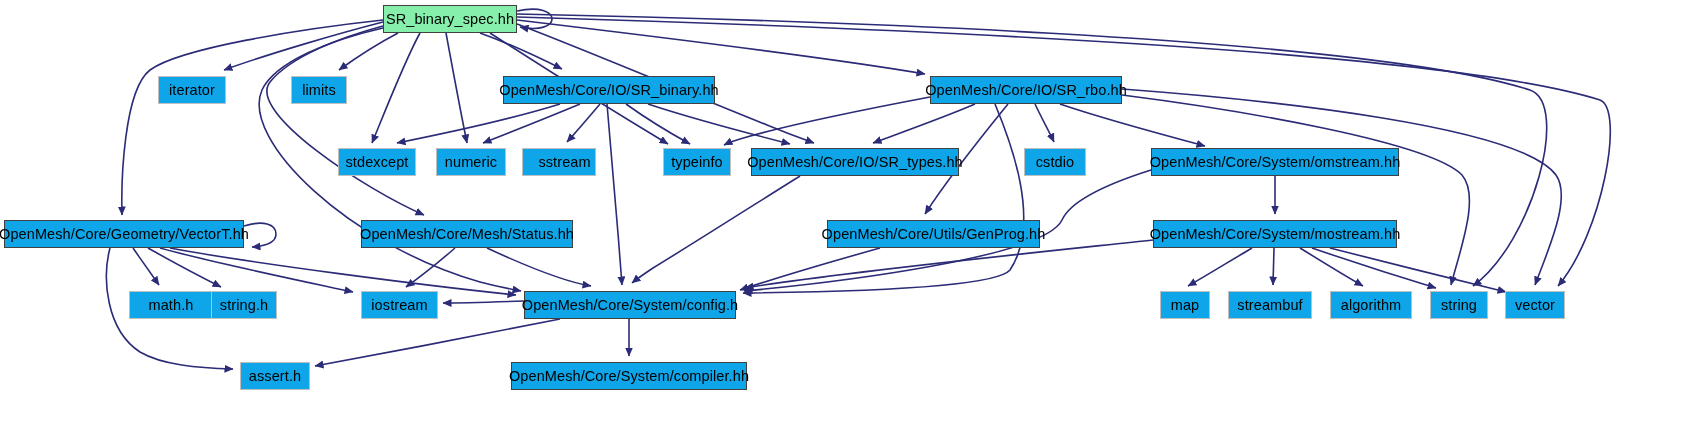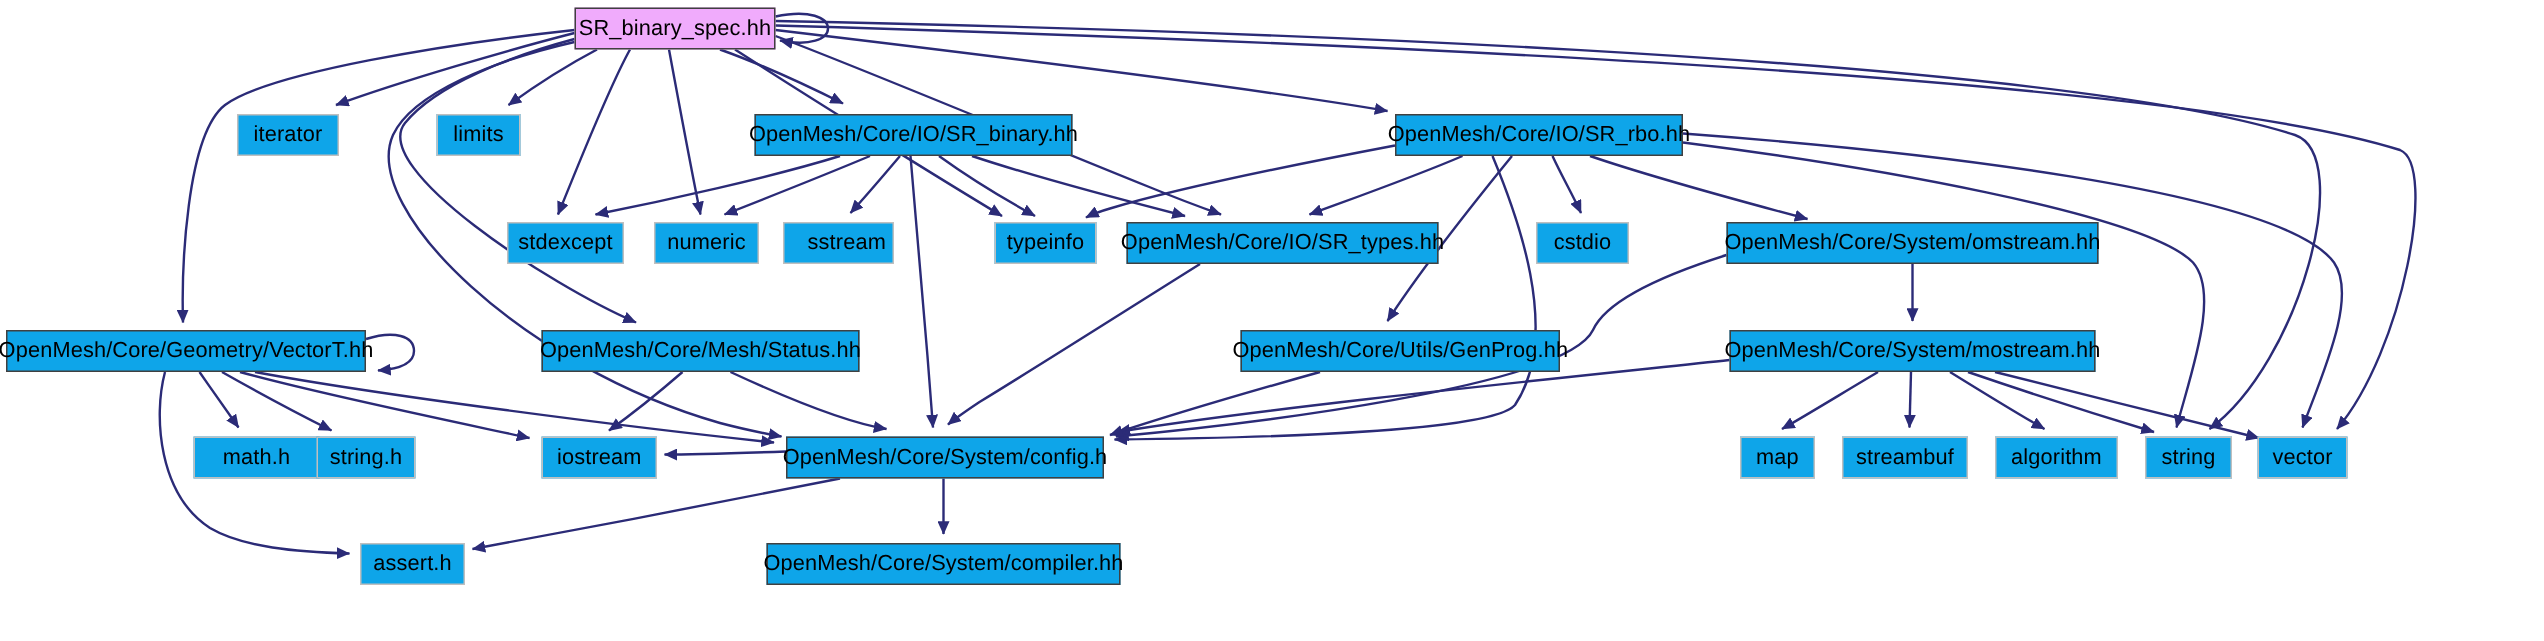--- a/index.html
+++ b/index.html
@@ -43,21 +43,21 @@
     border: 1px solid #bfbfbf;
     color: #000000;
     font-size: 14.5px;
     letter-spacing: 0.1px;
     padding: 0 8px;
   }
   .node.internal {
     border: 1.6px solid #404040;
   }
   .node.root {
-    background: #f0abfc;
+    background: #86efac;
     border: 1.6px solid #404040;
   }
 </style>
 </head>
 <body>
 
 <div id="graph-canvas">
 
   <svg class="edge-layer" viewBox="0 0 1696 427">
     <defs>

